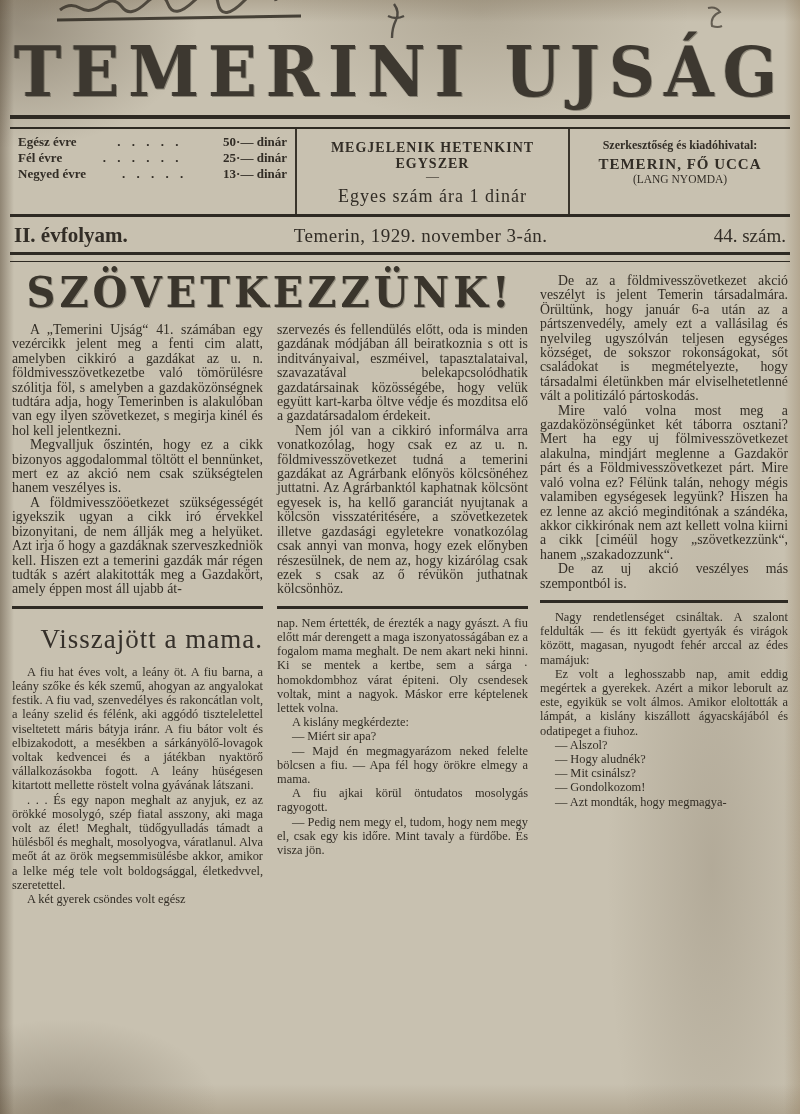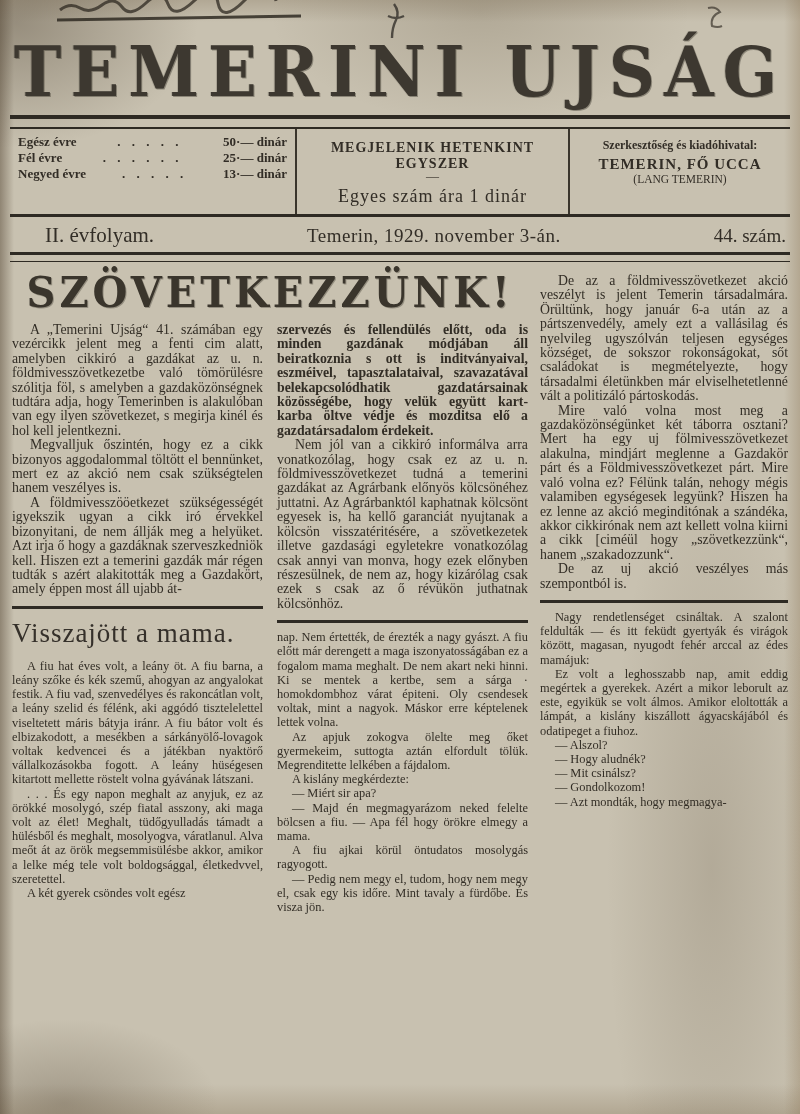--- a/index.html
+++ b/index.html
@@ -58,21 +58,21 @@
   .freq2{font-size:18px;margin-top:6px;letter-spacing:1px;}
   .office1{font-size:12px;font-weight:bold;margin-top:4px;}
   .office2{font-size:15px;font-weight:bold;letter-spacing:1px;margin-top:3px;}
   .office3{font-size:11.5px;}
 
   
   .dateline{
     display:flex;align-items:baseline;justify-content:space-between;
     margin:0 10px;padding:6px 4px 4px 4px;
   }
-  .dl-vol{font-size:21px;font-weight:normal;margin-left:31px;}
+  .dl-vol{font-size:21px;font-weight:bold;}
   .dl-date{font-size:19px;letter-spacing:.5px;}
   .dl-issue{font-size:19px;}
   .dl-rule{margin:0 10px;height:6px;border-top:3px solid #2e2a23;border-bottom:1px solid #2e2a23;}
 
   
   .body-grid{
     display:grid;grid-template-columns:516px 248px;gap:12px;
     padding:4px 10px 0 12px;
   }
   .left-region{display:flex;flex-direction:column;}
@@ -84,34 +84,34 @@
     margin:2px 0 8px 0;transform:scaleY(1.05);
   }
   .two-col{display:grid;grid-template-columns:1fr 1fr;gap:14px;}
   .col{display:flex;flex-direction:column;}
 
   .a1 p{
     margin:0;font-size:13.8px;line-height:14.4px;
     text-align:justify;text-indent:1.3em;
     color:#322d25;
   }
-  .a1 p.cont{text-indent:0;font-weight:bold;}
+  .a1 p.cont{text-indent:0;}
   .a2 p{
     margin:0;font-size:12.4px;line-height:14.2px;
     text-align:justify;text-indent:1.2em;
     color:#322d25;
   }
   .a2 p.cont{text-indent:0;}
 
   .article-rule{
     border:none;height:3px;background:#2e2a23;
     margin:9px 0 7px 0;width:100%;
   }
   .a2-title{
-    margin:2px 0 10px 0;text-align:left;
+    margin:8px 0 10px 0;text-align:right;
     font-size:27px;font-weight:normal;letter-spacing:1px;color:#35302a;
   }
   .col3{padding-top:8px;}
 </style>
 </head>
 <body>
 
 <div class="page">
 
   <svg class="scribble" style="left:55px;top:0;" width="250" height="28" viewBox="0 0 250 28">
@@ -149,21 +149,21 @@
       </div>
     </div>
     <div class="hcell mid">
       <div class="freq1">MEGJELENIK HETENKINT EGYSZER</div>
       <div class="freq-dash">—</div>
       <div class="freq2">Egyes szám ára 1 dinár</div>
     </div>
     <div class="hcell right">
       <div class="office1">Szerkesztőség és kiadóhivatal:</div>
       <div class="office2">TEMERIN, FŐ UCCA</div>
-      <div class="office3">(LANG TEMERIN)</div>
+      <div class="office3">(LANG NYOMDA)</div>
     </div>
   </div>
 
   <div class="dateline">
     <span class="dl-vol">II. évfolyam.</span>
     <span class="dl-date">Temerin, 1929. november 3-án.</span>
     <span class="dl-issue">44. szám.</span>
   </div>
   <div class="dl-rule"></div>
 
@@ -189,21 +189,20 @@
         </div>
 
         <div class="col">
           <div class="a1">
             <p class="cont">szervezés és fellendülés előtt, oda is minden gazdának módjában áll beiratkoznia s ott is inditványaival, eszméivel, tapasztalataival, szavazatával belekapcsolódhatik gazdatársainak közösségébe, hogy velük együtt kart-karba öltve védje és mozditsa elő a gazdatársadalom érdekeit.</p>
             <p>Nem jól van a cikkiró informálva arra vonatkozólag, hogy csak ez az u. n. földmivesszövetkezet tudná a temerini gazdákat az Agrárbank előnyös kölcsönéhez juttatni. Az Agrárbanktól kaphatnak kölcsönt egyesek is, ha kellő garanciát nyujtanak a kölcsön visszatéritésére, a szövetkezetek illetve gazdasági egyletekre vonatkozólag csak annyi van monva, hogy ezek előnyben részesülnek, de nem az, hogy kizárólag csak ezek s csak az ő révükön juthatnak kölcsönhöz.</p>
           </div>
           <hr class="article-rule">
           <div class="a2">
             <p class="cont">nap. Nem értették, de érezték a nagy gyászt. A fiu előtt már derengett a maga iszonyatosságában ez a fogalom mama meghalt. De nem akart neki hinni. Ki se mentek a kertbe, sem a sárga · homokdombhoz várat épiteni. Oly csendesek voltak, mint a nagyok. Máskor erre képtelenek lettek volna.</p>
-            <p>Az apjuk zokogva ölelte meg őket gyermekeim, suttogta aztán elfordult tölük. Megrenditette lelkében a fájdalom.</p>
             <p>A kislány megkérdezte:</p>
             <p>— Miért sir apa?</p>
             <p>— Majd én megmagyarázom neked felelte bölcsen a fiu. — Apa fél hogy örökre elmegy a mama.</p>
             <p>A fiu ajkai körül öntudatos mosolygás ragyogott.</p>
             <p>— Pedig nem megy el, tudom, hogy nem megy el, csak egy kis időre. Mint tavaly a fürdőbe. És visza jön.</p>
           </div>
         </div>
       </div>
     </div>
 

